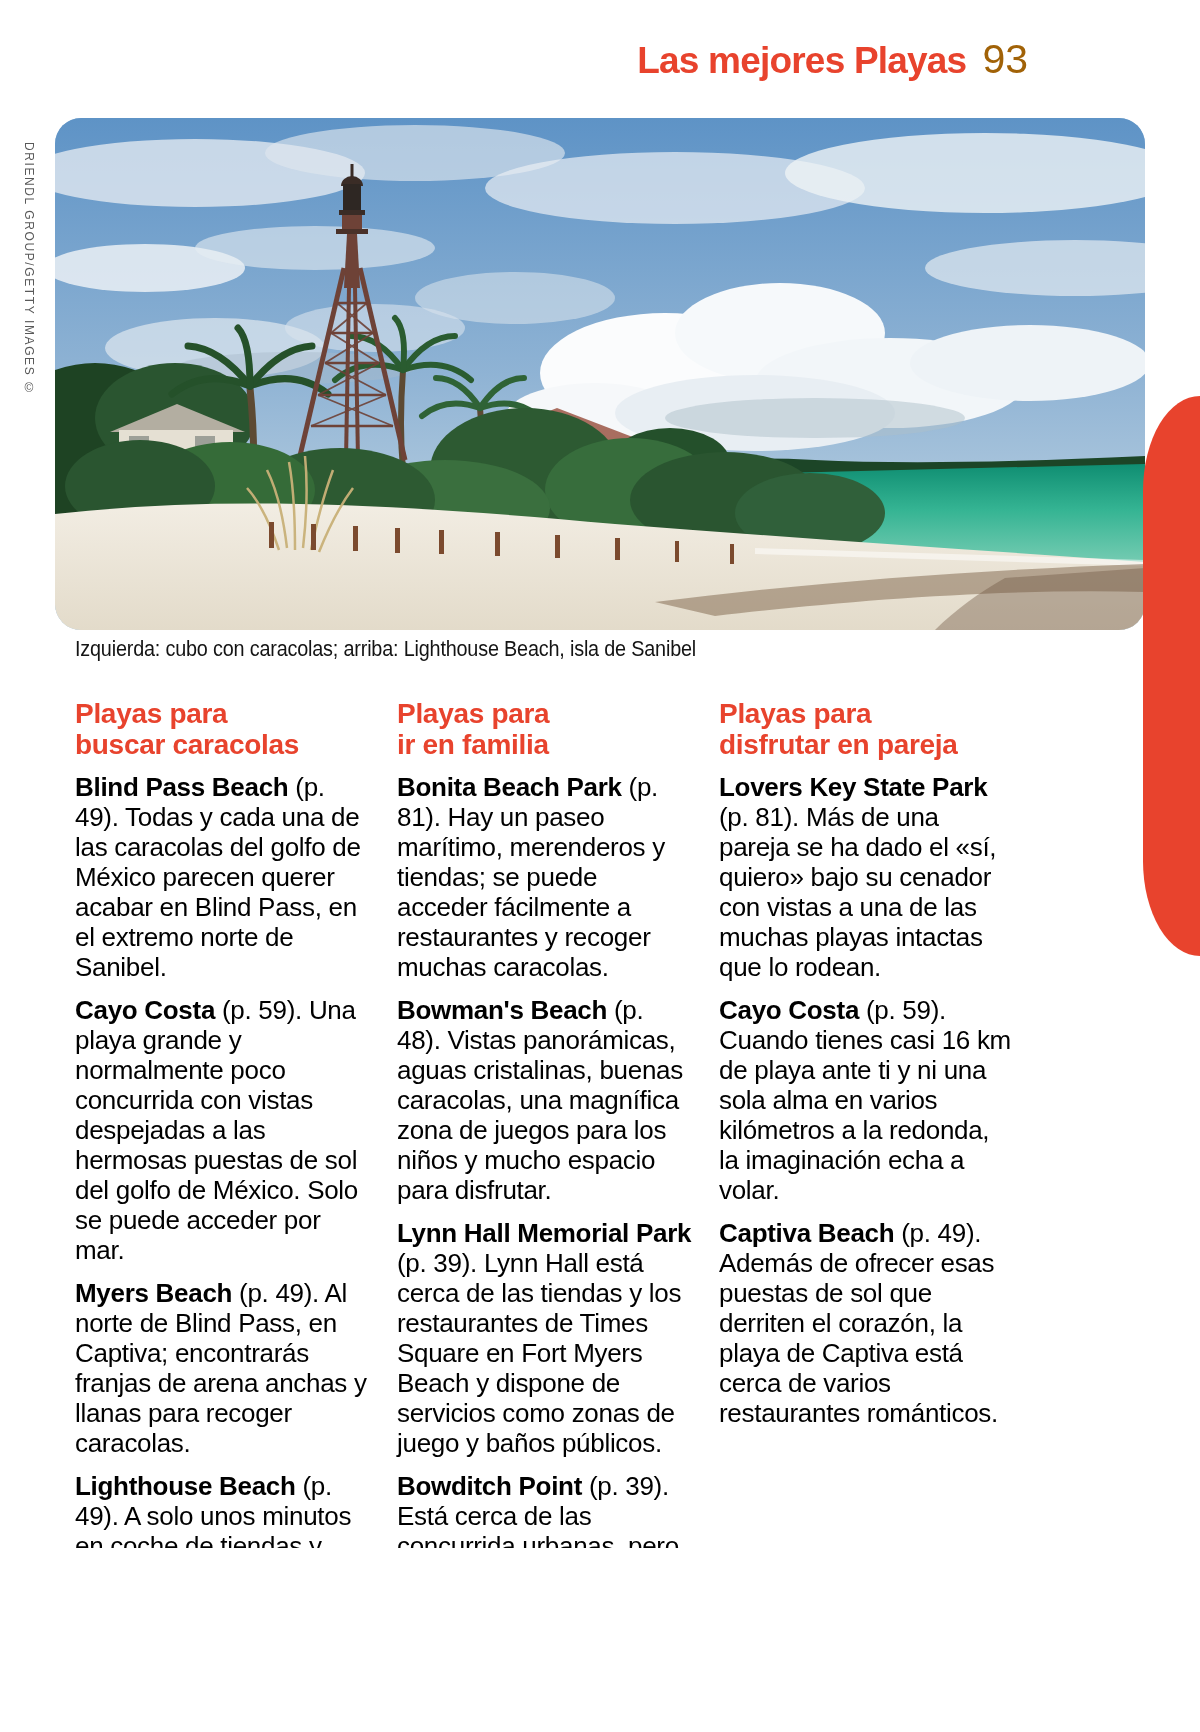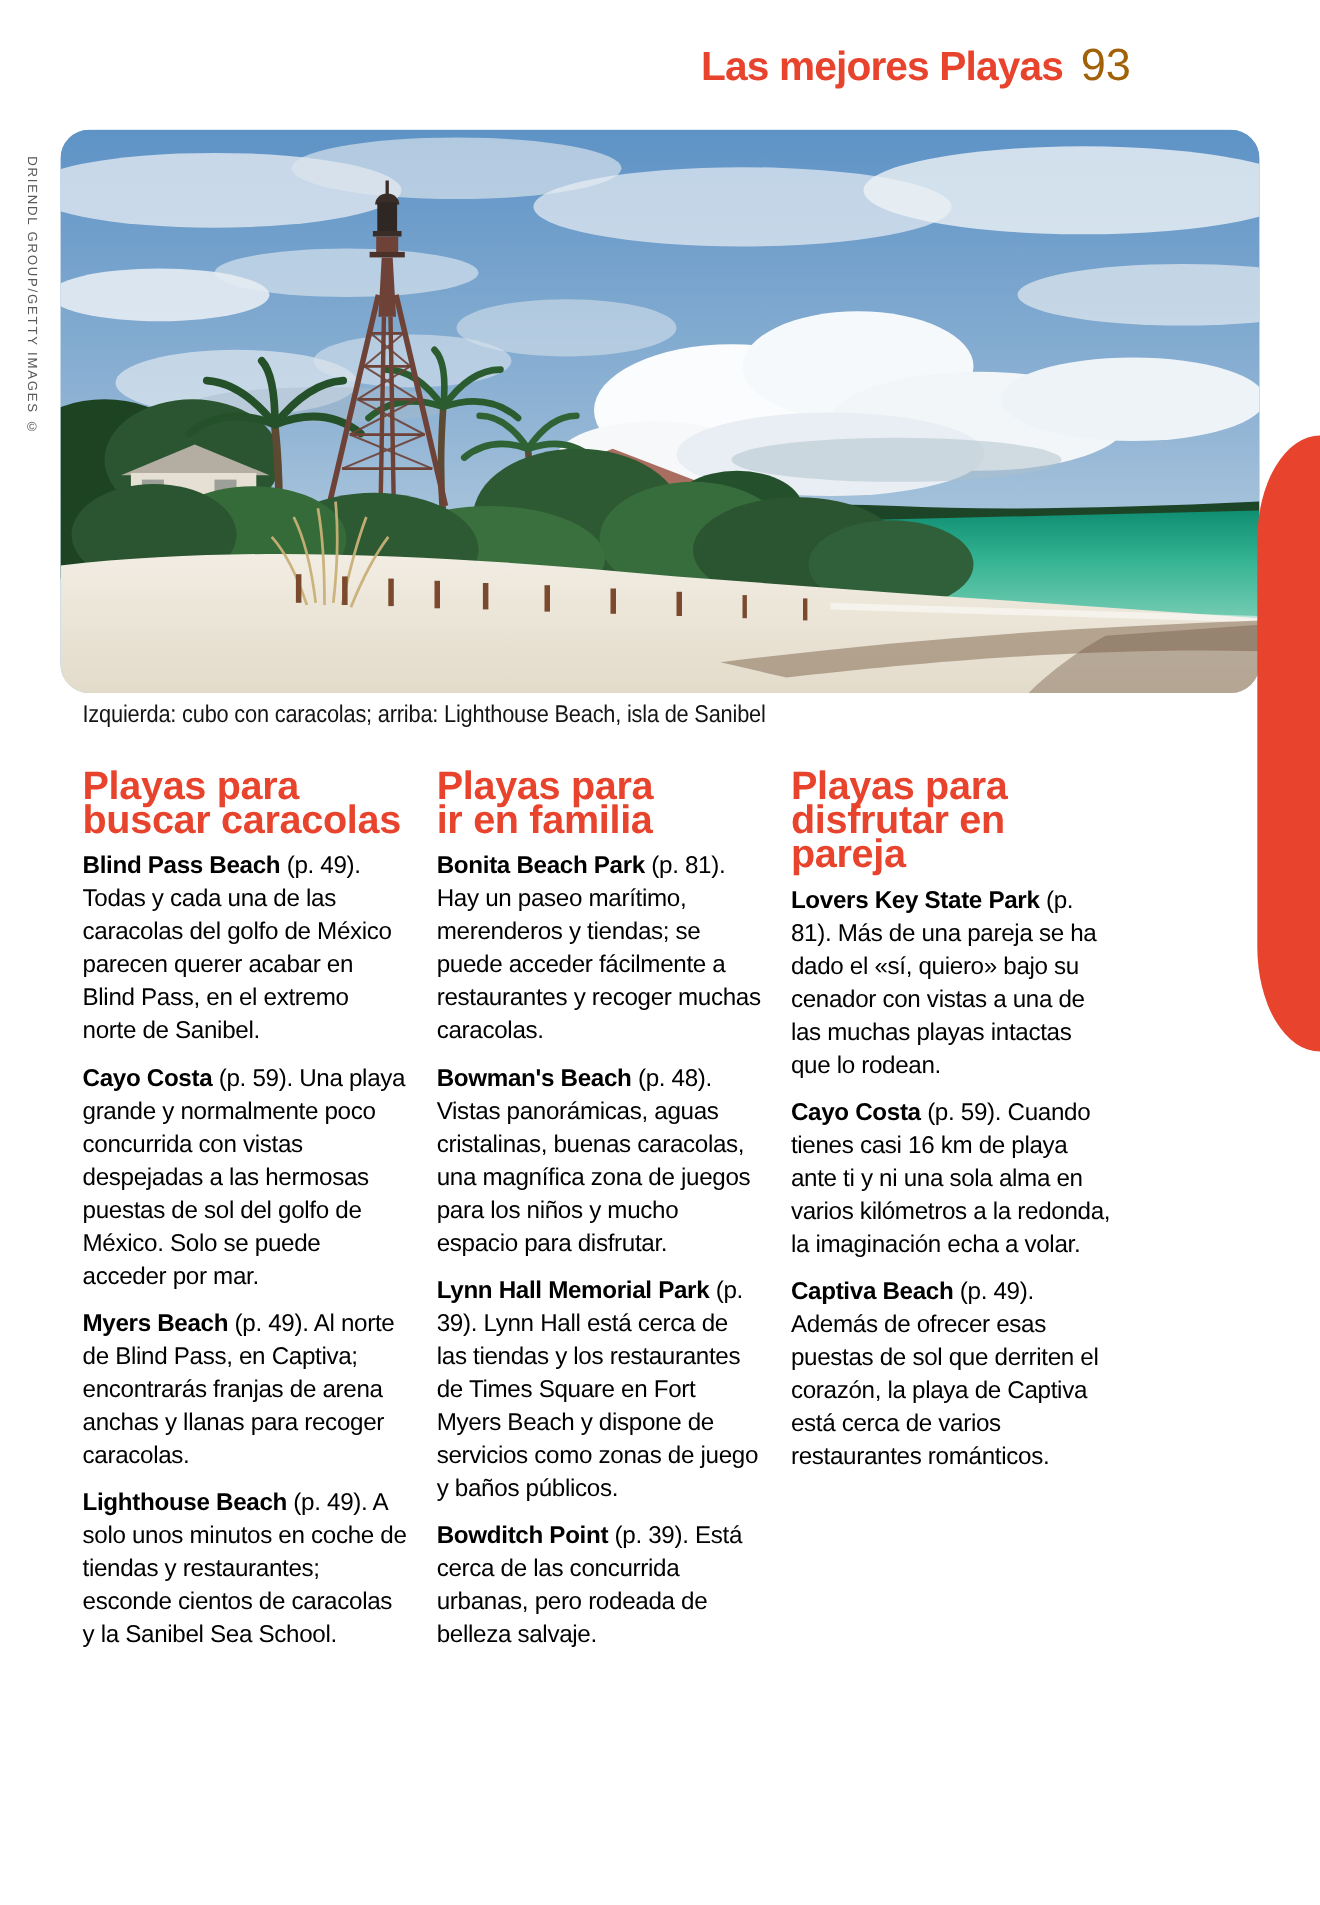--- a/index.html
+++ b/index.html
@@ -33,24 +33,24 @@
   .caption {
     position:absolute; left:75px; top:636px; font-size:22px; color:#141414;
     transform:scaleX(.9); transform-origin:left top; white-space:nowrap; letter-spacing:-0.2px;
   }
   
   .columns {
     position:absolute; left:75px; top:698px; width:940px;
     display:grid; grid-template-columns:repeat(3,1fr); column-gap:26px;
   }
   .col-heading {
-    margin:0 0 12px 0; color:var(--accent); font-size:36px; line-height:31px;
+    margin:0 0 12px 0; color:var(--accent); font-size:28px; line-height:31px;
     font-weight:bold; letter-spacing:-0.3px;
   }
-  .entry { margin:0 0 13px 0; font-size:22px; line-height:30px; color:#000; letter-spacing:-0.3px; }
+  .entry { margin:0 0 13px 0; font-size:26px; line-height:30px; color:#000; letter-spacing:-0.3px; }
   .entry-name { font-weight:bold; }
 </style>
 </head>
 <body>
 
 <div class="page">
 
   <div class="header">
     <span class="header-title">Las mejores Playas</span>
     <span class="page-number">93</span>

